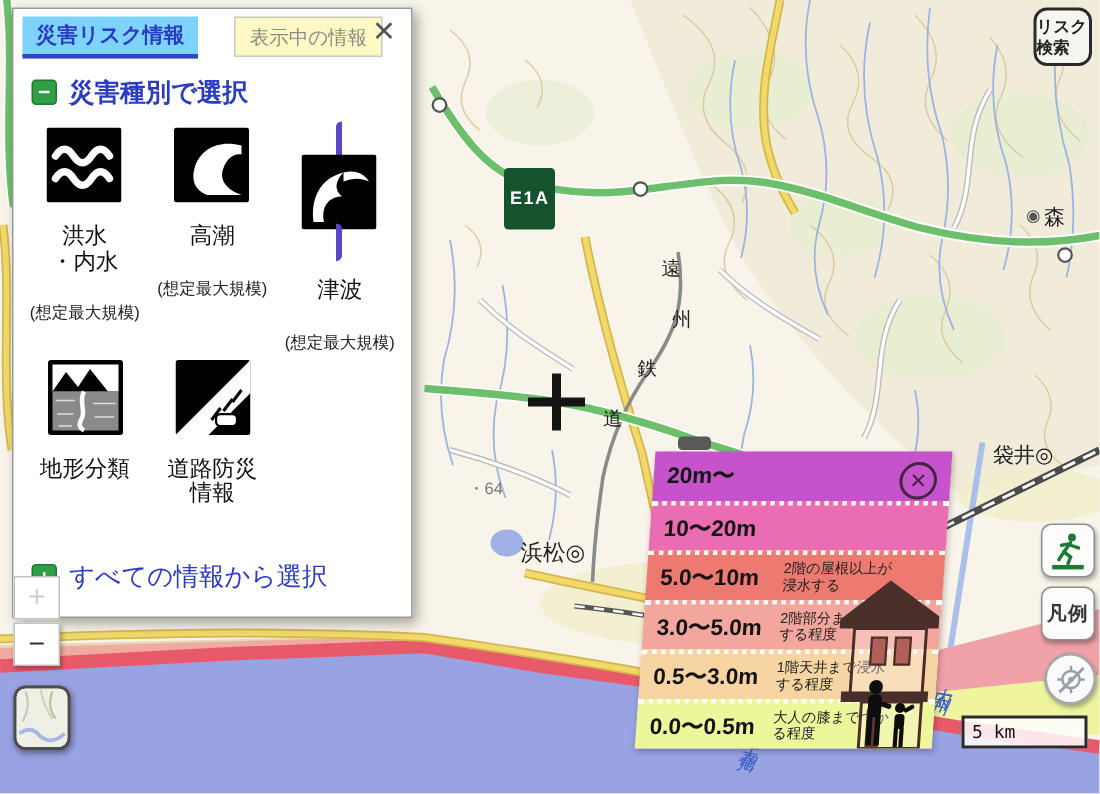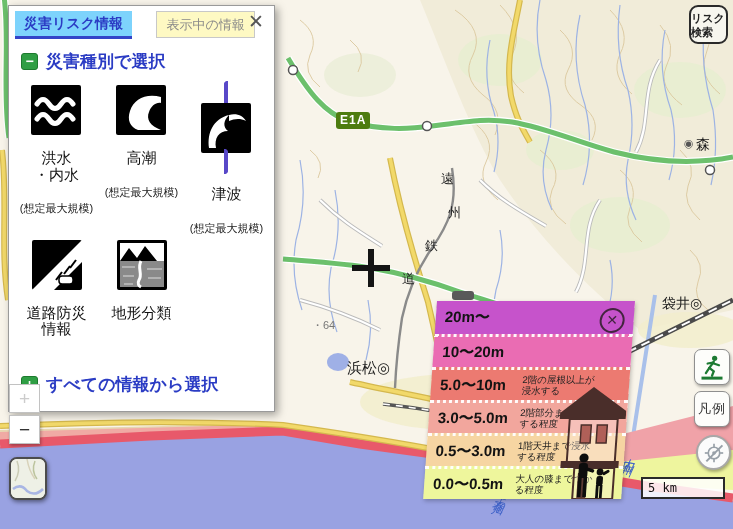--- a/index.html
+++ b/index.html
@@ -7,22 +7,22 @@
   body{position:relative;font-family:"Liberation Sans","DejaVu Sans",sans-serif;background:#f8f4ea}
   .abs{position:absolute}
 
   
   #map-svg{position:absolute;left:0;top:0}
 
   .map-label{position:absolute;color:#222;white-space:nowrap}
   .city{font-size:15px;color:#1a1a1a}
   .town{font-size:14px;color:#1a1a1a}
   .elev{font-size:11px;color:#777}
-  .badge{position:absolute;background:#4d7c0f;color:#fff;font-weight:bold;font-size:12px;
-         border-radius:3px;padding:0 4px;line-height:17px;letter-spacing:1px}
+  .badge{position:absolute;background:#14532d;color:#fff;font-weight:bold;font-size:12px;
+         border-radius:3px;padding:12px 4px;line-height:17px;letter-spacing:1px}
   .river{position:absolute;writing-mode:vertical-rl;font-family:"Liberation Serif","DejaVu Serif",serif;
          font-style:italic;color:#3f62c8;font-size:13px;letter-spacing:3px}
 
   
   .ch{position:absolute;background:#141414}
 
   
   .panel{position:absolute;left:8px;top:5px;width:267px;height:407px;background:#fff;
          border:1px solid #9a9a9a;box-shadow:3px 3px 8px rgba(0,0,0,.35)}
   .tabs{position:relative;height:32px;padding:5px 0 0 6px}
@@ -36,21 +36,21 @@
   .sect-title{color:#2b3cc4;font-weight:bold;font-size:17px}
   .dgrid{display:grid;grid-template-columns:repeat(3,85px);justify-items:center;margin:8px 0 0 5px}
   .dcell{text-align:center;cursor:pointer;padding-top:4px}
   .dicon{width:50px;height:50px;margin:0 auto;display:block}
   .dicon svg{display:block}
   .dsel{border:4px solid #5848c8;border-radius:10px;width:58px;height:58px;margin:-4px auto 0}
   .dlabel{font-size:15px;color:#111;margin-top:15px;white-space:pre-line;line-height:1.1}
   .dnote{font-size:11px;color:#222;margin-top:18px}
   .notice{margin:10px 0 0 12px;font-size:14px;color:#2b3cc4;text-decoration:underline;cursor:pointer}
   .allinfo{margin:17px 0 0 12px;display:flex;align-items:center;cursor:pointer}
-  .allinfo .lbl{color:#2b3cc4;font-weight:bold;font-size:17px}
+  .allinfo .lbl{color:#2b3cc4;font-weight:normal;font-size:17px}
 
   
   .legend{position:absolute;left:437px;top:301px;width:198px;height:198px;
           transform:skewX(-4deg);transform-origin:top left;box-shadow:1px 2px 4px rgba(0,0,0,.25)}
   .lrow{position:relative;height:33px;display:flex;align-items:center}
   .lrow + .lrow{border-top:3px dotted rgba(255,255,255,.95)}
   .lrange{font-weight:bold;font-size:15px;color:#131313;margin-left:9px;width:82px;flex:0 0 auto}
   .ldesc{font-size:9.5px;line-height:1.18;color:#222;width:78px}
   .lclose{position:absolute;top:7px;right:9px;width:25px;height:25px;border:2.5px solid #43253f;
           border-radius:50%;color:#43253f;font-size:14px;font-weight:bold;text-align:center;
@@ -58,21 +58,21 @@
   .lhouse{position:absolute;right:1px;top:82px;pointer-events:none}
   .lpersons{position:absolute;left:148px;top:152px;pointer-events:none}
 
   
   .risk-btn{position:absolute;left:689px;top:5px;width:39px;height:39px;background:#f7f6ee;
             border:2px solid #2a2a2a;border-radius:9px;font-size:11px;font-weight:bold;color:#222;
             text-align:left;line-height:1.25;padding-top:5px;cursor:pointer}
   .sq-btn{position:absolute;width:36px;height:36px;background:#fdfdfb;border:1px solid #8f8f8f;
           border-radius:7px;box-shadow:1px 2px 3px rgba(0,0,0,.3);cursor:pointer;
           display:flex;align-items:center;justify-content:center}
-  .hanrei{font-size:13px;font-weight:normal;color:#333;letter-spacing:1px}
+  .hanrei{font-size:13px;font-weight:bold;color:#333;letter-spacing:1px}
   .locate-btn{position:absolute;left:696px;top:435px;width:35px;height:35px;border-radius:50%;
               background:#fbfbfb;border:2px solid #a8a8a8;box-shadow:1px 2px 3px rgba(0,0,0,.3);
               display:flex;align-items:center;justify-content:center;cursor:pointer}
   .zoom-btn{position:absolute;left:9px;width:31px;height:29px;background:#fff;border:1px solid #c2c2c2;
             text-align:center;font-size:19px;line-height:27px;cursor:pointer}
   .minimap{position:absolute;left:9px;top:457px;width:38px;height:43px;border:2px solid #4c4c4c;
            border-radius:8px;overflow:hidden;box-shadow:1px 2px 4px rgba(0,0,0,.45);cursor:pointer;background:#eef0e6}
   .scalebar{position:absolute;left:641px;top:477px;width:84px;height:22px;background:rgba(255,255,255,.85);
             border:2px solid #2a2a2a;font-family:"DejaVu Sans Mono",monospace;font-size:12px;color:#111;
             line-height:18px;padding-left:5px}
@@ -303,20 +303,41 @@
       <span class="dsel">
         <span class="dicon">
           <svg width="50" height="50" viewBox="0 0 50 50">
               <rect width="50" height="50" rx="2" fill="#000"></rect>
             <path d="M8,45 C6,30 12,16 28,12 C22,18 22,24 27,28 C18,28 13,35 15,45 Z M28,12 C36,10 42,13 45,18 C39,15 33,16 28,18 Z" fill="#fff"></path>
           </svg>
         </span>
       </span>
       <div class="dlabel">津波</div>
       <div class="dnote">(想定最大規模)</div>
+    </div>
+
+    <div class="dcell">
+      <span class="dicon">
+        <svg width="50" height="50" viewBox="0 0 50 50">
+            <rect width="50" height="50" rx="2" fill="#000"></rect>
+          <rect x="3" y="3" width="44" height="18" fill="#fff"></rect>
+          <polygon points="3,21 12,8 20,18 28,6 40,21" fill="#000"></polygon>
+          <rect x="3" y="21" width="44" height="26" fill="#8a8a8a"></rect>
+          <path d="M24,21 C20,28 26,34 22,40 C20,44 22,46 24,47" stroke="#fff" stroke-width="3" fill="none"></path>
+          <g stroke="#fff" stroke-width="1" opacity="0.7">
+              <line x1="5" y1="27" x2="18" y2="27"></line>
+              <line x1="30" y1="29" x2="45" y2="29"></line>
+              <line x1="6" y1="36" x2="17" y2="36"></line>
+              <line x1="31" y1="38" x2="44" y2="38"></line>
+              <line x1="7" y1="44" x2="16" y2="44"></line>
+            </g>
+        </svg>
+      </span>
+      <div class="dlabel">地形分類</div>
+      <div class="dnote"></div>
     </div>
 
     <div class="dcell">
       <span class="dicon">
         <svg width="50" height="50" viewBox="0 0 50 50">
             <rect width="50" height="50" rx="2" fill="#000"></rect>
           <polygon points="0,50 50,0 50,22 22,50" fill="#fff"></polygon>
           <g stroke="#000" stroke-width="2">
               <line x1="30" y1="32" x2="24" y2="40"></line>
               <line x1="38" y1="26" x2="32" y2="34"></line>
@@ -325,41 +346,20 @@
           <rect x="8" y="12" width="16" height="9" rx="3" fill="#000"></rect>
           <circle cx="12" cy="23" r="2.6" fill="#000"></circle>
             <circle cx="20" cy="23" r="2.6" fill="#000"></circle>
           <rect x="27" y="36" width="14" height="8" rx="3" fill="#fff" stroke="#000" stroke-width="1.5"></rect>
         </svg>
       </span>
       <div class="dlabel">道路防災
 情報</div>
       <div class="dnote"></div>
     </div>
-
-    <div class="dcell">
-      <span class="dicon">
-        <svg width="50" height="50" viewBox="0 0 50 50">
-            <rect width="50" height="50" rx="2" fill="#000"></rect>
-          <rect x="3" y="3" width="44" height="18" fill="#fff"></rect>
-          <polygon points="3,21 12,8 20,18 28,6 40,21" fill="#000"></polygon>
-          <rect x="3" y="21" width="44" height="26" fill="#8a8a8a"></rect>
-          <path d="M24,21 C20,28 26,34 22,40 C20,44 22,46 24,47" stroke="#fff" stroke-width="3" fill="none"></path>
-          <g stroke="#fff" stroke-width="1" opacity="0.7">
-              <line x1="5" y1="27" x2="18" y2="27"></line>
-              <line x1="30" y1="29" x2="45" y2="29"></line>
-              <line x1="6" y1="36" x2="17" y2="36"></line>
-              <line x1="31" y1="38" x2="44" y2="38"></line>
-              <line x1="7" y1="44" x2="16" y2="44"></line>
-            </g>
-        </svg>
-      </span>
-      <div class="dlabel">地形分類</div>
-      <div class="dnote"></div>
-    </div>
   </div>
 
 
   <div class="allinfo">
     <span class="gsq">＋</span>
     <span class="lbl">すべての情報から選択</span>
   </div>
 </div>
 
 <div class="risk-btn">

